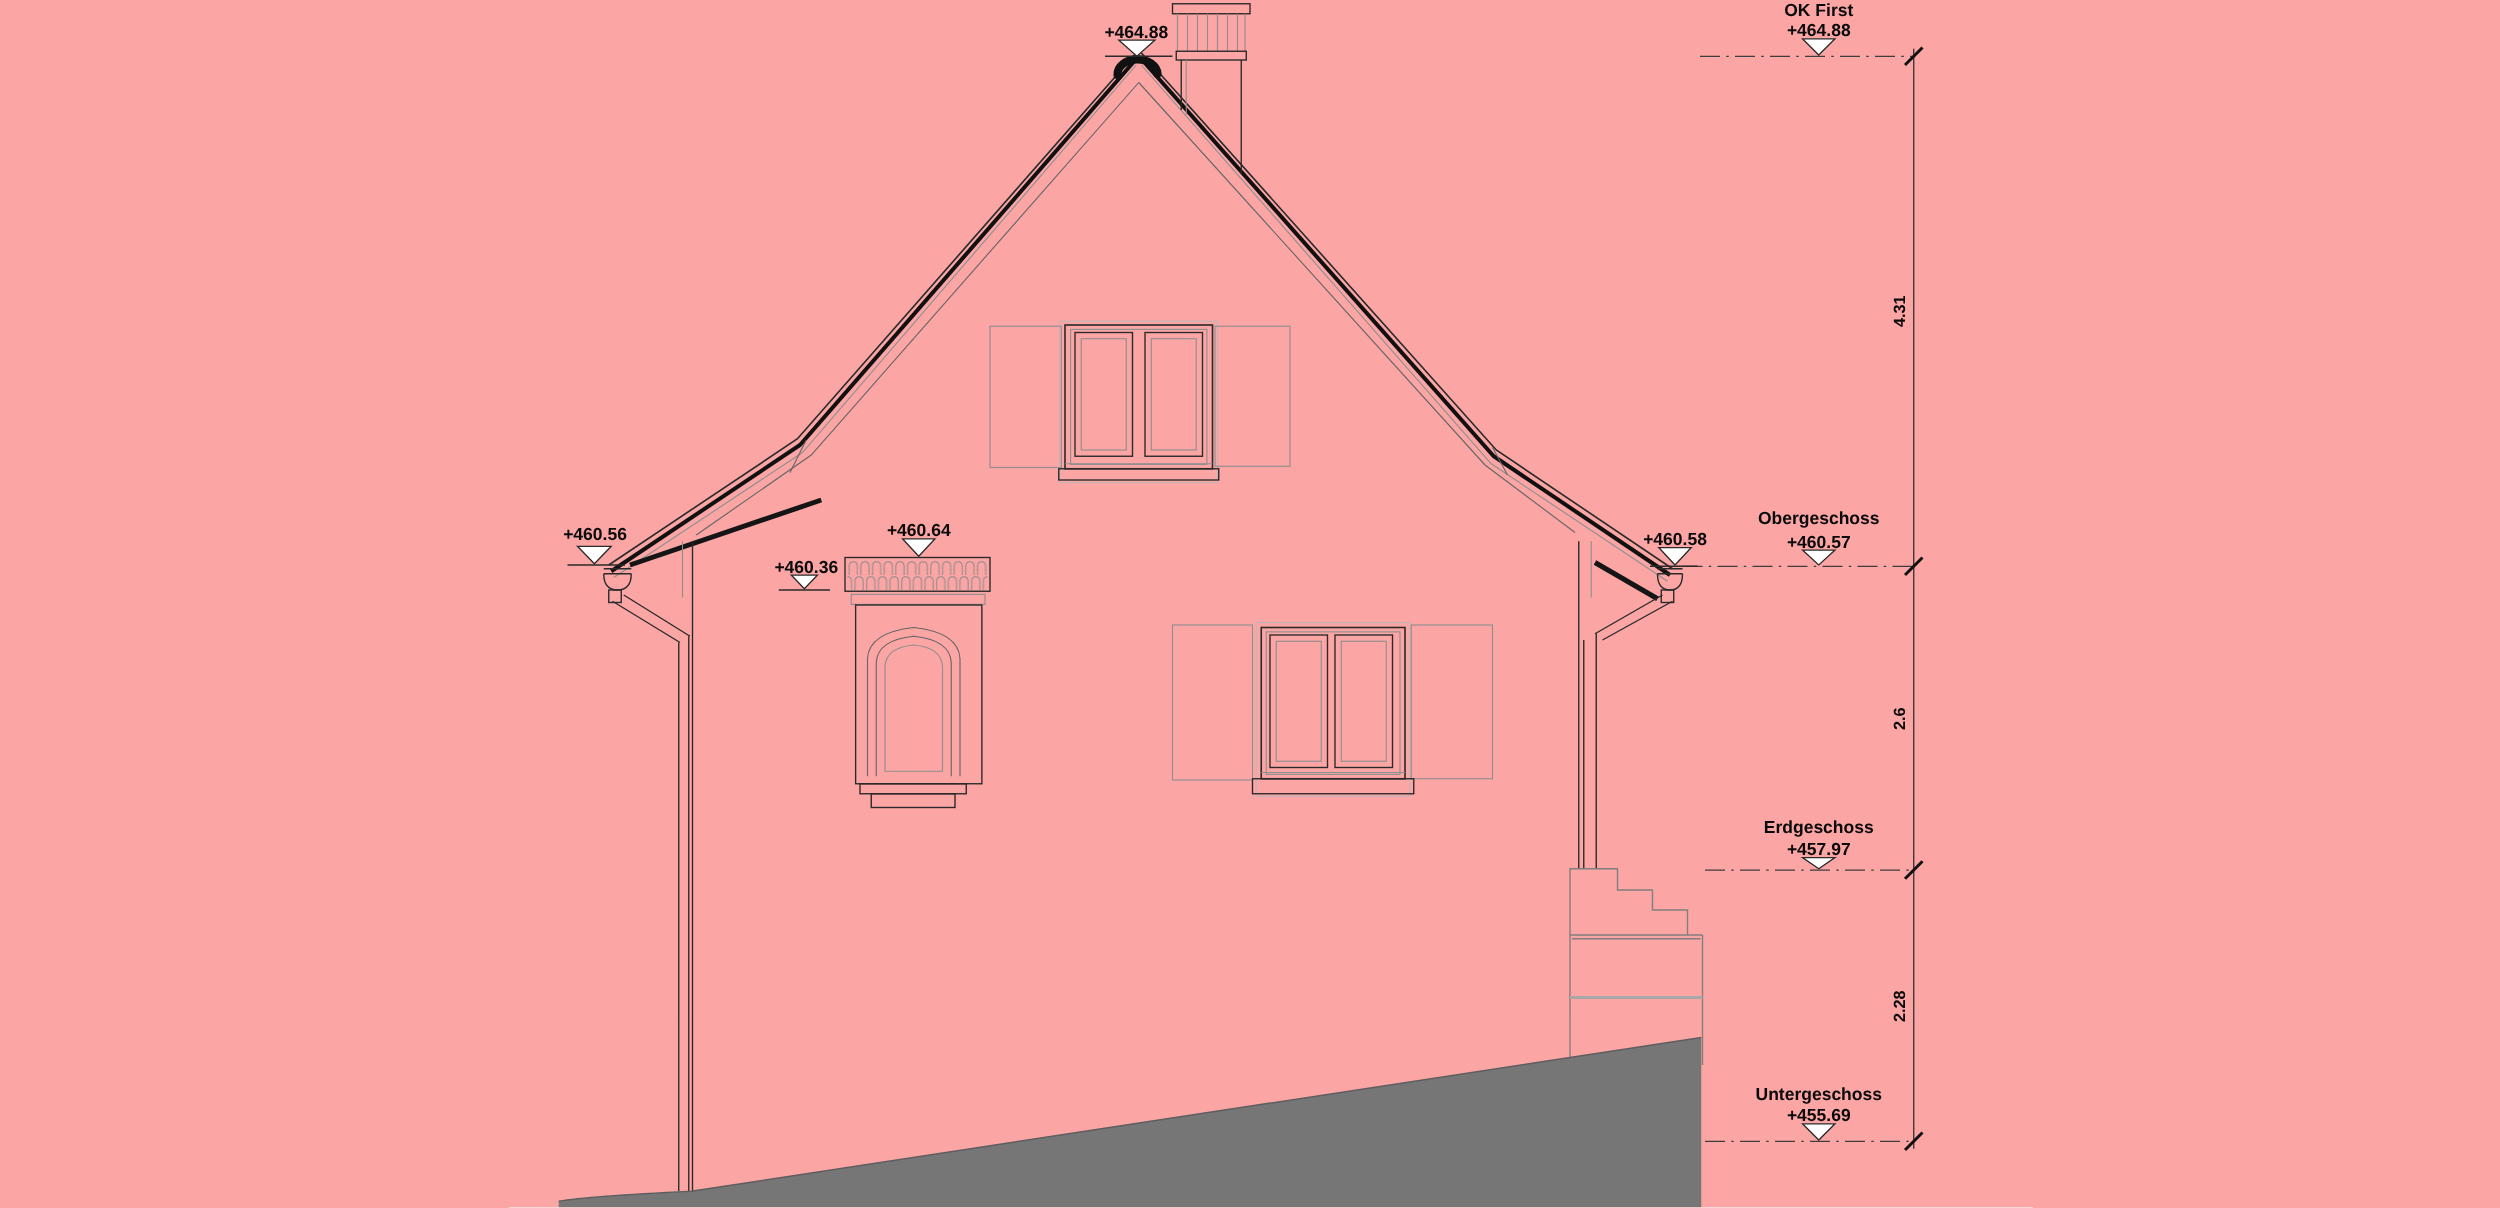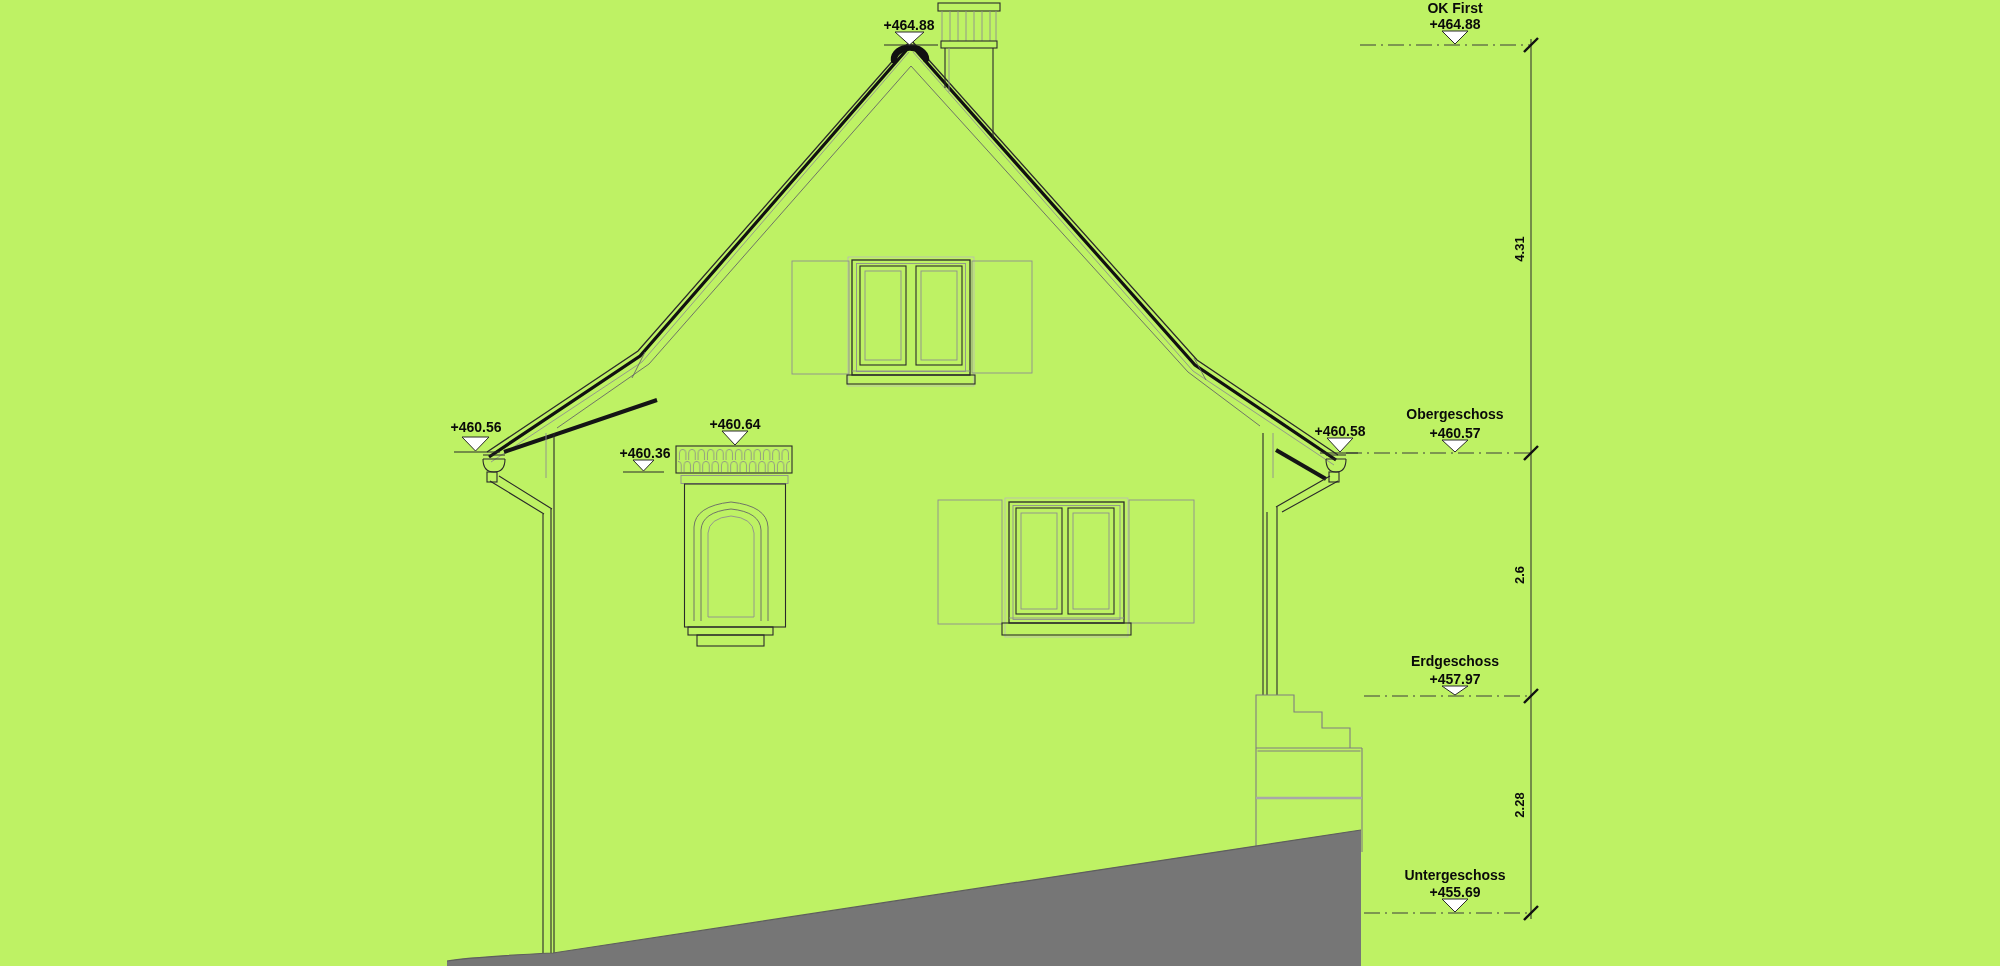--- a/index.html
+++ b/index.html
@@ -1,16 +1,16 @@
 <!DOCTYPE html>
 <html><head>
 <meta charset="utf-8">
 <style>
   html,body{margin:0;padding:0;background:#ffffff;}
-  .canvas{position:relative;width:2000px;height:966px;background:#bef264;overflow:hidden;}
+  .canvas{position:relative;width:2000px;height:966px;background:#fca5a5;overflow:hidden;}
   svg{display:block;}
   svg text{font-family:"Liberation Sans",sans-serif;font-weight:bold;fill:#0a0a0a;font-size:14px;}
   svg text.dimtxt{font-size:13px;}
   .ln{stroke:#2a2a2a;stroke-width:1.1;fill:none;}
   .ln12{stroke:#2a2a2a;stroke-width:1.3;fill:none;}
   .thin{stroke:#8f8f8f;stroke-width:0.9;fill:none;}
   .faint{stroke:#b8b8b8;stroke-width:0.8;fill:none;}
   .mid{stroke:#666666;stroke-width:0.9;fill:none;}
   .thick{stroke:#111111;stroke-width:3.2;fill:none;}
   .fascia{stroke:#151515;stroke-width:4;fill:none;}

